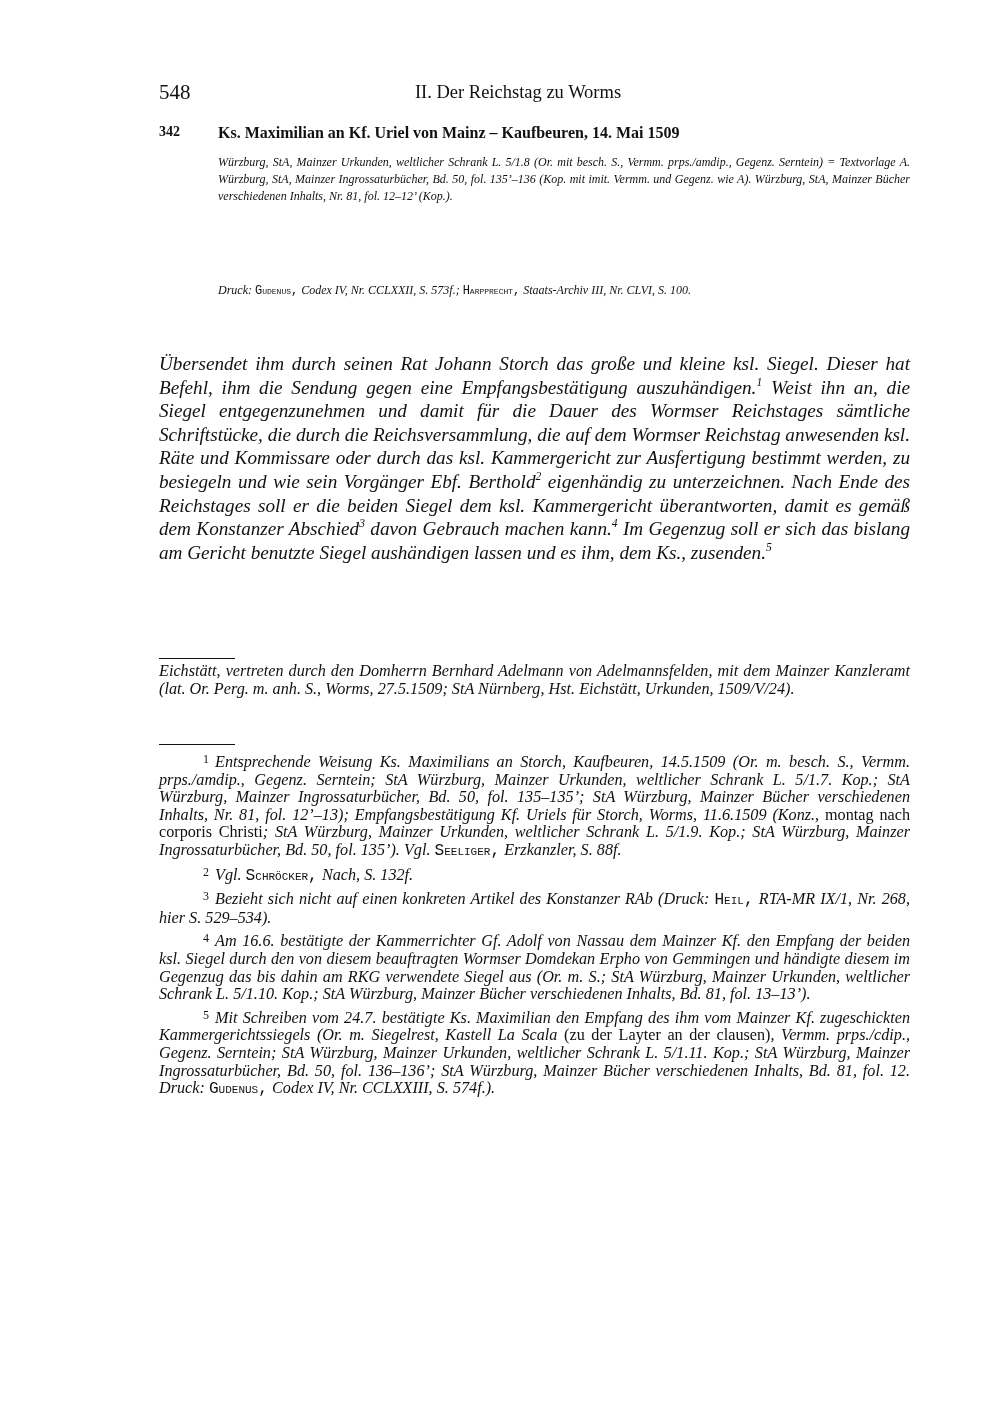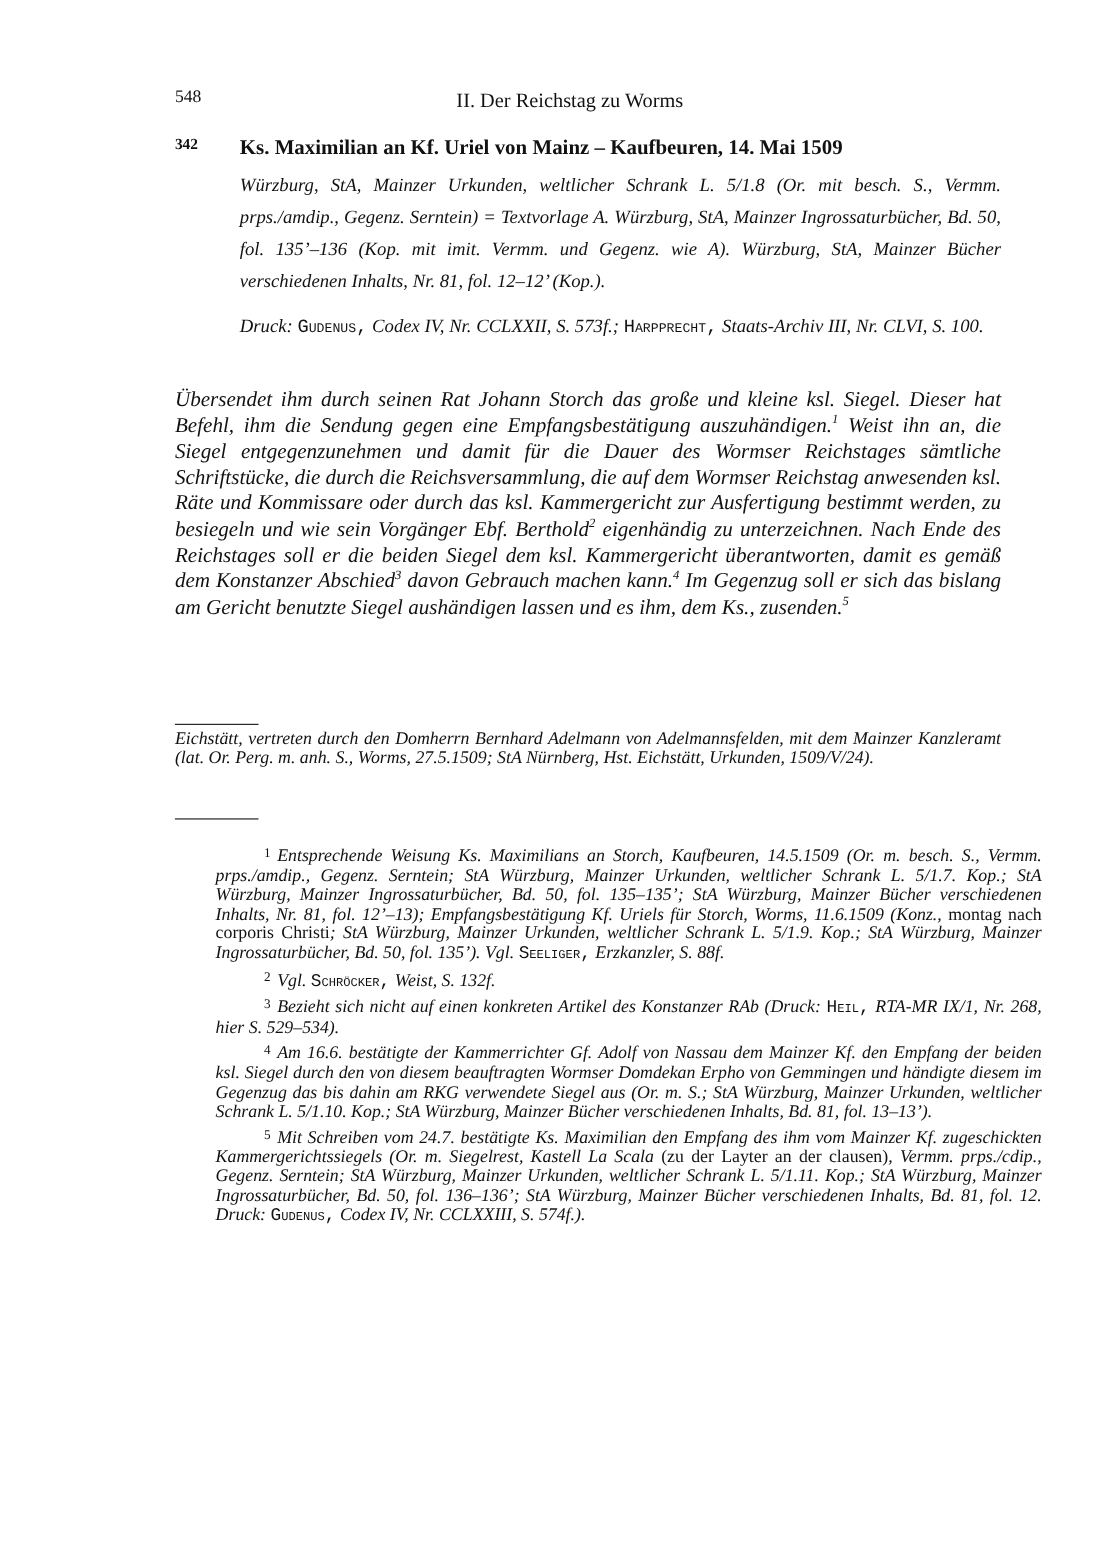--- a/index.html
+++ b/index.html
@@ -1,35 +1,35 @@
 <!DOCTYPE html>
 <html><head>
 <meta charset="utf-8">
 <style>
   html, body { margin: 0; padding: 0; background: #ffffff; }
   body { width: 1004px; height: 1418px; position: relative; overflow: hidden;
          font-family: "Liberation Serif", "DejaVu Serif", serif; color: #111; }
   .abs { position: absolute; }
-  .header-num { left: 159px; top: 80px; font-size: 16px; }
+  .header-num { left: 159px; top: 80px; font-size: 21px; }
   .header-title { left: 0; width: 1004px; top: 82px; text-align: center; font-size: 18.5px; padding-left: 32px; box-sizing: border-box; }
   .doc-num { left: 159px; top: 124px; font-size: 14px; font-weight: bold; }
-  .doc-title { left: 218px; top: 124px; font-size: 19px; font-weight: bold; }
-  .src { left: 218px; width: 692px; font-size: 17px; font-style: italic; line-height: 29px; text-align: justify; }
+  .doc-title { left: 218px; top: 124px; font-size: 16px; font-weight: bold; }
+  .src { left: 218px; width: 692px; font-size: 12px; font-style: italic; line-height: 17px; text-align: justify; }
   .src1 { top: 154px; }
   .src2 { top: 282px; }
   .sc { font-variant: small-caps; font-style: normal; font-family: Liberation Mono, monospace; }
   .up { font-style: normal; }
   .regest { left: 159px; top: 352px; width: 751px; font-size: 19.2px; font-style: italic; line-height: 23.6px; text-align: justify; }
   sup { font-size: 0.6em; line-height: 0; vertical-align: 0.7em; font-style: italic; }
   .rule { left: 159px; width: 76px; height: 1px; background: #111; }
   .rule1 { top: 658px; }
   .rule2 { top: 744px; }
   .fn { left: 159px; width: 751px; font-size: 16.2px; font-style: italic; line-height: 17.6px; text-align: justify; }
   .fn0 { top: 663px; }
-  .fn-list { top: 767px; margin-left: 37px; }
+  .fn-list { top: 751px; }
   .fn-item { margin: 0 0 3px 0; text-indent: 44px; position: relative; }
   .fn-item .mk { font-style: normal; font-size: 12px; vertical-align: 4px; margin-right: 6px; }
 </style>
 </head>
 <body>
 
 <div class="abs header-num">548</div>
 <div class="abs header-title">II. Der Reichstag zu Worms</div>
 
 <div class="abs doc-num">342</div>
@@ -47,17 +47,17 @@
 
 <div class="abs regest"><span>Übersendet ihm durch seinen Rat Johann Storch das große und kleine ksl. Siegel. Dieser hat Befehl, ihm die Sendung gegen eine Empfangsbestätigung auszuhändigen.</span><sup>1</sup><span> Weist ihn an, die Siegel entgegenzunehmen und damit für die Dauer des Wormser Reichstages sämtliche Schriftstücke, die durch die Reichsversammlung, die auf dem Wormser Reichstag anwesenden ksl. Räte und Kommissare oder durch das ksl. Kammergericht zur Ausfertigung bestimmt werden, zu besiegeln und wie sein Vorgänger Ebf. Berthold</span><sup>2</sup><span> eigenhändig zu unterzeichnen. Nach Ende des Reichstages soll er die beiden Siegel dem ksl. Kammergericht überantworten, damit es gemäß dem Konstanzer Abschied</span><sup>3</sup><span> davon Gebrauch machen kann.</span><sup>4</sup><span> Im Gegenzug soll er sich das bislang am Gericht benutzte Siegel aushändigen lassen und es ihm, dem Ks., zusenden.</span><sup>5</sup></div>
 
 <div class="abs rule rule1"></div>
 <div class="abs fn fn0">Eichstätt, vertreten durch den Domherrn Bernhard Adelmann von Adelmannsfelden, mit dem Mainzer Kanzleramt (lat. Or. Perg. m. anh. S., Worms, 27.5.1509; StA Nürnberg, Hst. Eichstätt, Urkunden, 1509/V/24).</div>
 
 <div class="abs rule rule2"></div>
 
 <div class="abs fn fn-list">
   <div class="fn-item"><span class="mk">1</span><span>Entsprechende Weisung Ks. Maximilians an Storch, Kaufbeuren, 14.5.1509 (Or. m. besch. S., Vermm. prps./amdip., Gegenz. Serntein; StA Würzburg, Mainzer Urkunden, weltlicher Schrank L. 5/1.7. Kop.; StA Würzburg, Mainzer Ingrossaturbücher, Bd. 50, fol. 135–135’; StA Würzburg, Mainzer Bücher verschiedenen Inhalts, Nr. 81, fol. 12’–13); Empfangsbestätigung Kf. Uriels für Storch, Worms, 11.6.1509 (Konz.,</span><span class="up"> montag nach corporis Christi</span><span>; StA Würzburg, Mainzer Urkunden, weltlicher Schrank L. 5/1.9. Kop.; StA Würzburg, Mainzer Ingrossaturbücher, Bd. 50, fol. 135’). Vgl. </span><span class="sc">Seeliger,</span><span> Erzkanzler, S. 88f.</span></div>
-  <div class="fn-item"><span class="mk">2</span><span>Vgl. </span><span class="sc">Schröcker,</span><span> Weist, S. 132f.</span></div>
+  <div class="fn-item"><span class="mk">2</span><span>Vgl. </span><span class="sc">Schröcker,</span><span> Nach, S. 132f.</span></div>
   <div class="fn-item"><span class="mk">3</span><span>Bezieht sich nicht auf einen konkreten Artikel des Konstanzer RAb (Druck: </span><span class="sc">Heil,</span><span> RTA-MR IX/1, Nr. 268, hier S. 529–534).</span></div>
   <div class="fn-item"><span class="mk">4</span><span>Am 16.6. bestätigte der Kammerrichter Gf. Adolf von Nassau dem Mainzer Kf. den Empfang der beiden ksl. Siegel durch den von diesem beauftragten Wormser Domdekan Erpho von Gemmingen und händigte diesem im Gegenzug das bis dahin am RKG verwendete Siegel aus (Or. m. S.; StA Würzburg, Mainzer Urkunden, weltlicher Schrank L. 5/1.10. Kop.; StA Würzburg, Mainzer Bücher verschiedenen Inhalts, Bd. 81, fol. 13–13’).</span></div>
   <div class="fn-item"><span class="mk">5</span><span>Mit Schreiben vom 24.7. bestätigte Ks. Maximilian den Empfang des ihm vom Mainzer Kf. zugeschickten Kammergerichtssiegels (Or. m. Siegelrest, Kastell La Scala</span><span class="up"> (zu der Layter an der clausen)</span><span>, Vermm. prps./cdip., Gegenz. Serntein; StA Würzburg, Mainzer Urkunden, weltlicher Schrank L. 5/1.11. Kop.; StA Würzburg, Mainzer Ingrossaturbücher, Bd. 50, fol. 136–136’; StA Würzburg, Mainzer Bücher verschiedenen Inhalts, Bd. 81, fol. 12. Druck: </span><span class="sc">Gudenus,</span><span> Codex IV, Nr. CCLXXIII, S. 574f.).</span></div>
 </div>
 
 </body></html>

